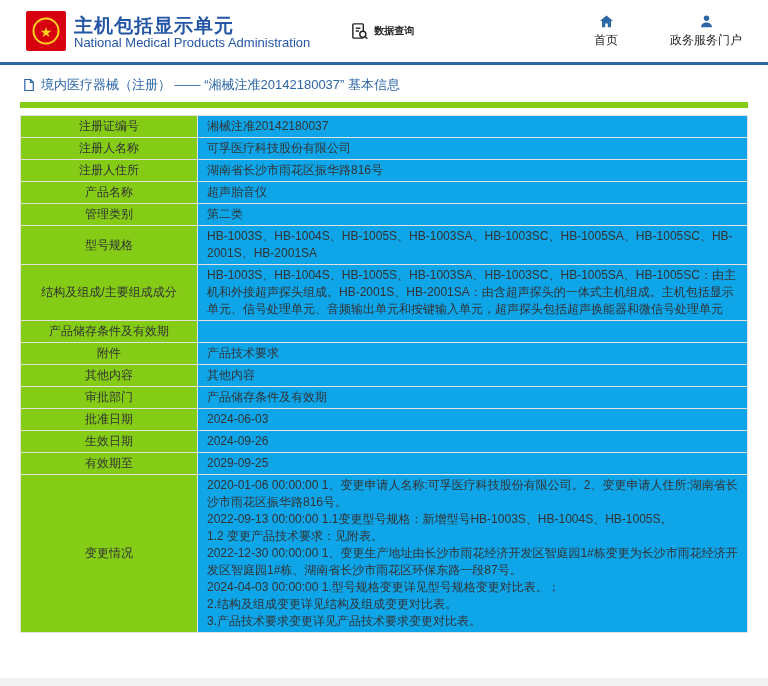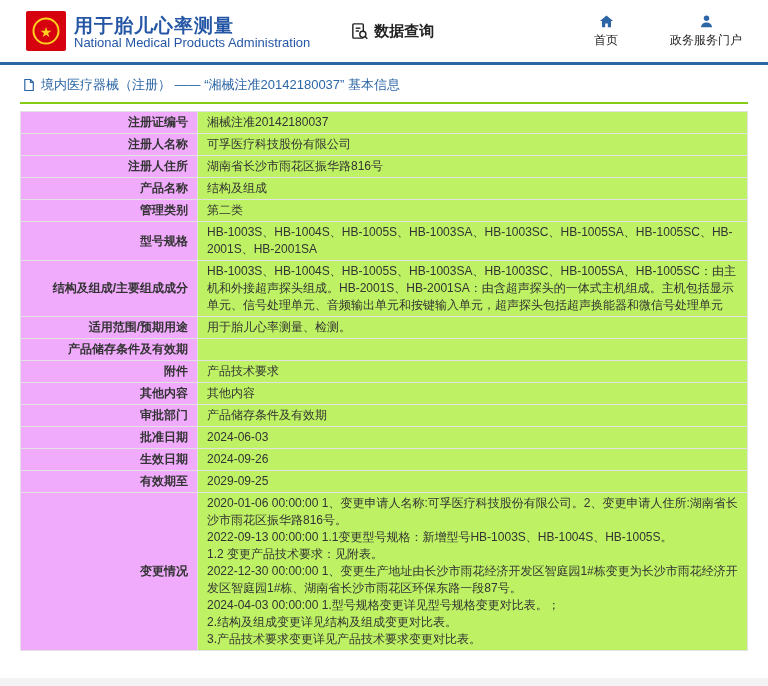--- a/index.html
+++ b/index.html
@@ -14,71 +14,71 @@
   .topbar {
     display:flex; align-items:center; height:62px; padding:0 26px;
     background:#fff;
   }
   .brand { display:flex; align-items:center; }
   .logo { width:40px; height:40px; margin-right:8px; flex:0 0 auto; }
   .brand-text .zh { font-size:19px; font-weight:bold; color:#2456a5; letter-spacing:1px; line-height:22px; }
   .brand-text .en { font-size:13px; color:#2456a5; line-height:11px; }
   .data-query {
     display:flex; align-items:center; margin-left:40px; cursor:pointer;
-    font-size:15px; color:#222; font-weight:bold;
+    font-size:10px; color:#222; font-weight:bold;
   }
   .data-query .dq-icon { display:inline-flex; margin-right:5px; }
   .top-spacer { flex:1; }
   .nav-item {
     display:flex; flex-direction:column; align-items:center; justify-content:center;
     margin-left:52px; cursor:pointer; font-size:12px; color:#222;
   }
   .nav-item .nav-icon { display:inline-flex; margin-bottom:3px; }
 
   .blue-line { height:3px; background:#2d66a5; }
 
   
   .content { padding:0 20px 14px 20px; }
   .breadcrumb {
     display:flex; align-items:center; padding:11px 2px 8px 2px;
-    font-size:13px; color:#2d66a5; border-bottom:2px solid #84cc16;
+    font-size:13px; color:#2d66a5; border-bottom:6px solid #84cc16;
   }
   .breadcrumb .bc-icon { display:inline-flex; margin-right:5px; }
 
   table.info-table {
     width:100%; border-collapse:collapse; margin-top:7px;
     font-size:12px; color:#333; table-layout:fixed;
   }
   table.info-table td {
     border:1px solid #e2e2e2; padding:2px 9px; line-height:17px;
     vertical-align:middle; word-break:break-all;
   }
   td.label-cell {
-    width:158px; background:#f0abfc; text-align:right;
-    font-weight:bold; color:#333;
-  }
-  td.value-cell { background:#bef264; text-align:left; }
+    width:158px; background:#84cc16; text-align:center;
+    font-weight:normal; color:#333;
+  }
+  td.value-cell { background:#0ea5e9; text-align:left; }
   td.value-cell.multiline { white-space:pre-wrap; }
 </style>
 </head>
 <body>
 
 <div class="page">
 
   <header class="topbar">
     <div class="brand">
       <div class="logo">
         <svg width="40" height="40" viewBox="0 0 40 40">
           <rect width="40" height="40" rx="2" fill="#d6000f"></rect>
           <circle cx="20" cy="20" r="12.5" fill="none" stroke="#ffd21e" stroke-width="2"></circle>
           <text x="20" y="25.5" font-size="14" fill="#ffd21e" text-anchor="middle">★</text>
         </svg>
       </div>
       <div class="brand-text">
-        <div class="zh">用于胎儿心率测量</div>
+        <div class="zh">主机包括显示单元</div>
         <div class="en">National Medical Products Administration</div>
       </div>
     </div>
 
     <div class="data-query">
       <span class="dq-icon">
         <svg width="19" height="19" viewBox="0 0 20 20" fill="none" stroke="#222" stroke-width="1.5">
           <rect x="3" y="2" width="11" height="15" rx="1"></rect>
           <line x1="6" y1="6.5" x2="11" y2="6.5"></line>
           <line x1="6" y1="9.5" x2="9.5" y2="9.5"></line>
@@ -133,37 +133,33 @@
           <tr>
             <td class="label-cell">注册人名称</td>
             <td class="value-cell">可孚医疗科技股份有限公司</td>
           </tr>
           <tr>
             <td class="label-cell">注册人住所</td>
             <td class="value-cell">湖南省长沙市雨花区振华路816号</td>
           </tr>
           <tr>
             <td class="label-cell">产品名称</td>
-            <td class="value-cell">结构及组成</td>
+            <td class="value-cell">超声胎音仪</td>
           </tr>
           <tr>
             <td class="label-cell">管理类别</td>
             <td class="value-cell">第二类</td>
           </tr>
           <tr>
             <td class="label-cell">型号规格</td>
             <td class="value-cell">HB-1003S、HB-1004S、HB-1005S、HB-1003SA、HB-1003SC、HB-1005SA、HB-1005SC、HB-2001S、HB-2001SA</td>
           </tr>
           <tr>
             <td class="label-cell">结构及组成/主要组成成分</td>
             <td class="value-cell">HB-1003S、HB-1004S、HB-1005S、HB-1003SA、HB-1003SC、HB-1005SA、HB-1005SC：由主机和外接超声探头组成。HB-2001S、HB-2001SA：由含超声探头的一体式主机组成。主机包括显示单元、信号处理单元、音频输出单元和按键输入单元，超声探头包括超声换能器和微信号处理单元</td>
-          </tr>
-          <tr>
-            <td class="label-cell">适用范围/预期用途</td>
-            <td class="value-cell">用于胎儿心率测量、检测。</td>
           </tr>
           <tr>
             <td class="label-cell">产品储存条件及有效期</td>
             <td class="value-cell"></td>
           </tr>
           <tr>
             <td class="label-cell">附件</td>
             <td class="value-cell">产品技术要求</td>
           </tr>
           <tr>

